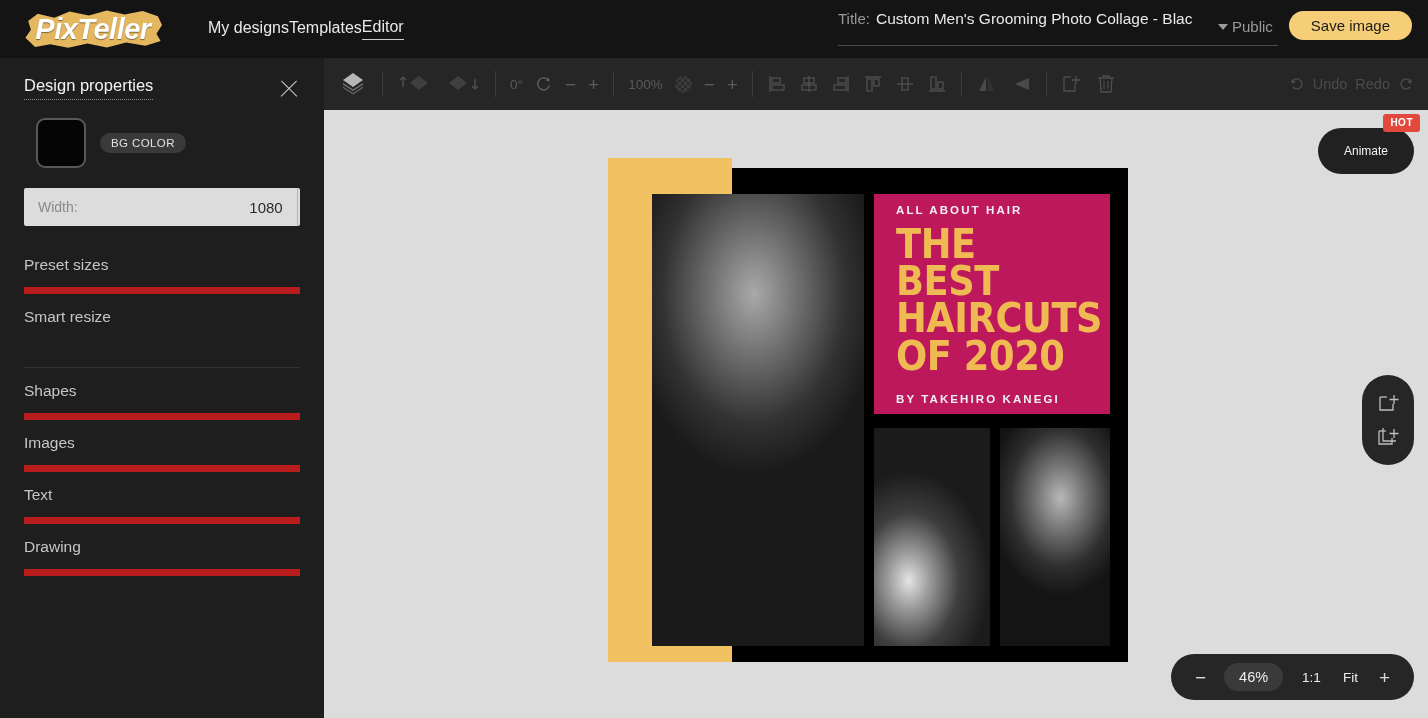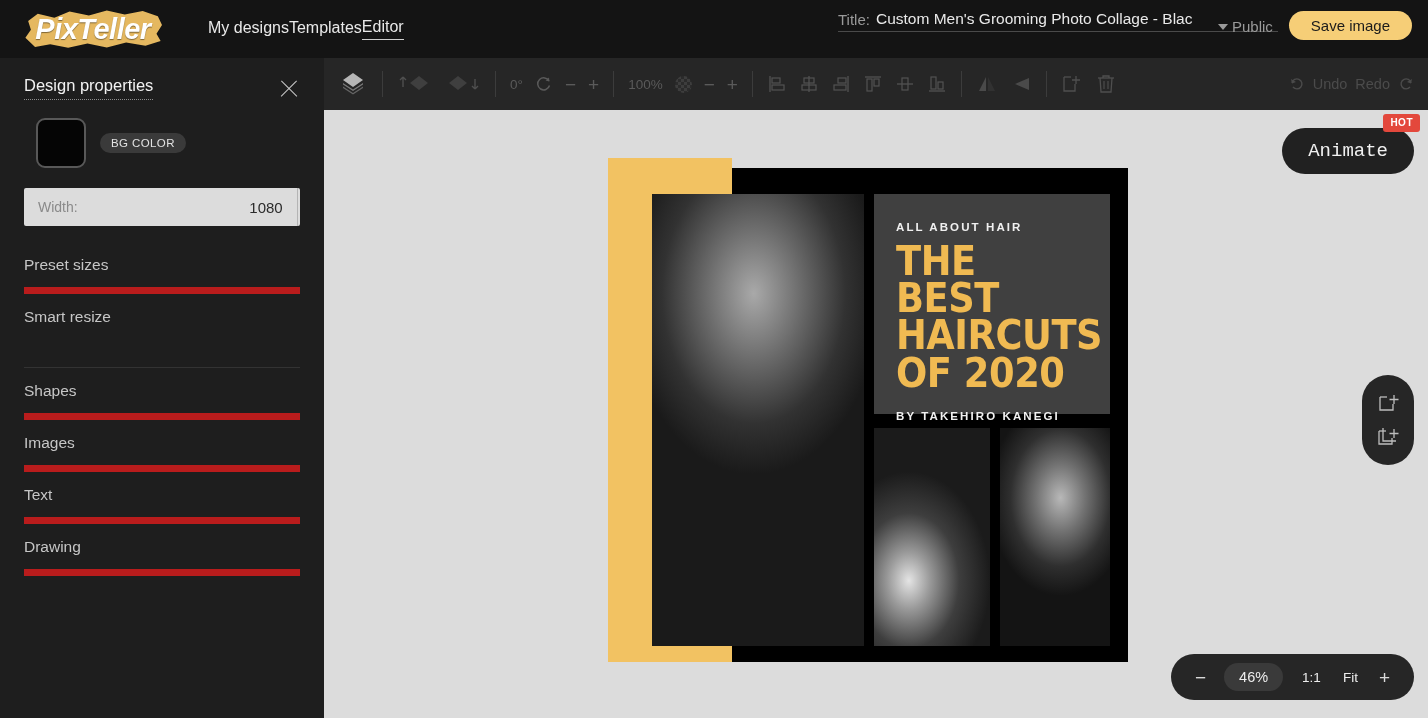--- a/index.html
+++ b/index.html
@@ -49,23 +49,23 @@
   .nav-item {
     color: #e9e9e9; font-size: 16px;
     padding-bottom: 3px;
     cursor: pointer; white-space: nowrap;
   }
   .nav-item.active { border-bottom: 1.5px solid #cfcfcf; }
 
   .title-block {
     position: absolute; left: 838px; top: 10px;
     width: 440px;
-    display: flex; align-items: center;
+    display: flex; 
     border-bottom: 1px solid #4a4a4a;
-    padding-bottom: 3px;
+    padding-bottom: 17px;
   }
   .title-label { color: #9a9a9a; font-size: 15px; margin-right: 6px; white-space: nowrap;}
   .title-value {
     color: #e9e9e9; font-size: 15.5px;
     white-space: nowrap; overflow: hidden;
     background: transparent; border: none; outline: none;
     width: 330px;
     font-family: "Liberation Sans", sans-serif;
   }
   .visibility {
@@ -235,22 +235,22 @@
   }
   .ph.p3 { left: 366px; top: 260px; width: 110px; height: 218px; }
   .ph.p3 .grad {
     background:
       radial-gradient(65% 45% at 55% 32%, #b8b8b8 0%, #737373 34%, #2f2f2f 70%, #141414 100%),
       linear-gradient(170deg,#3c3c3c 0%,#101010 100%);
   }
   .textcard {
     position: absolute;
     left: 240px; top: 26px; width: 236px; height: 220px;
-    background: #404040;
-    padding: 27px 22px 0 22px;
+    background: #be185d;
+    padding: 10px 22px 0 22px;
   }
   .kicker {
     color: #f0f0f0; font-size: 11.5px; letter-spacing: 2.1px;
     font-weight: bold;
   }
   .headline {
     color: #f0ba52; font-size: 40px; line-height: .93;
     font-weight: bold; letter-spacing: -0.5px;
     margin-top: 10px;
     font-family: "DejaVu Sans", sans-serif;
@@ -267,22 +267,22 @@
   .hot-badge {
     position: absolute; right: -6px; top: -14px;
     background: #e3483c; color: #fff;
     font-size: 10px; font-weight: bold;
     padding: 3px 7px 4px 7px; border-radius: 3px;
     letter-spacing: .5px;
   }
   .animate-btn {
     background: #212121; color: #f1f1f1;
     border: none; border-radius: 24px;
-    height: 46px; padding: 0 26px; font-size: 19px;
-    cursor: pointer; font-family: Liberation Mono, monospace;
+    height: 46px; padding: 0 26px; font-size: 12px;
+    cursor: pointer; font-family: Liberation Sans, sans-serif;
   }
   .addstack {
     position: absolute; right: 14px; top: 265px;
     width: 52px; height: 90px;
     background: #262626; border-radius: 26px;
     display: flex; flex-direction: column;
     align-items: center; justify-content: center; gap: 10px;
   }
   .zoombar {
     position: absolute; right: 14px; bottom: 18px;

